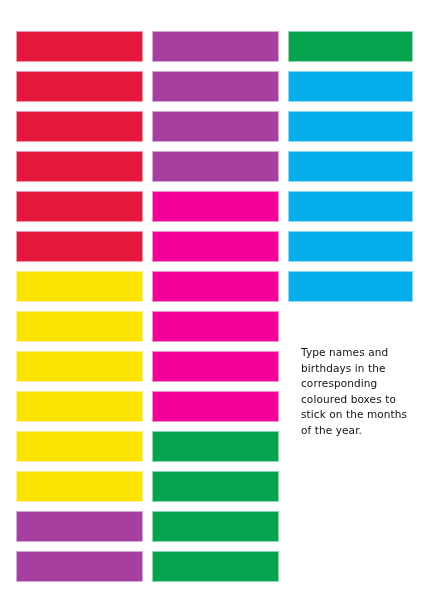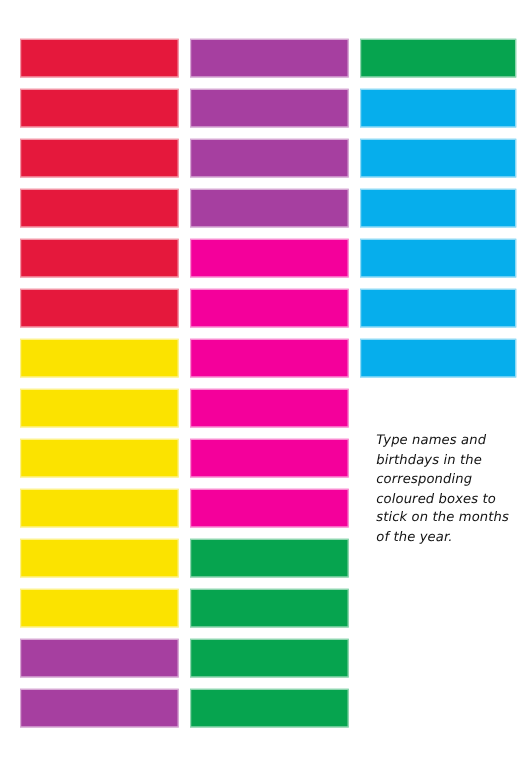--- a/index.html
+++ b/index.html
@@ -11,21 +11,20 @@
     width: 421px;
     height: 608px;
     font-family: "Liberation Sans", sans-serif;
     overflow: hidden;
   }
   .sheet {
     position: relative;
     width: 421px;
     height: 608px;
     background: #ffffff;
-    font-style: italic;
   }
   .column {
     position: absolute;
     top: 31px;
   }
   .col-1 { left: 16px;  width: 127px; }
   .col-2 { left: 152px; width: 127px; }
   .col-3 { left: 288px; width: 125px; }
 
   .label-box {

